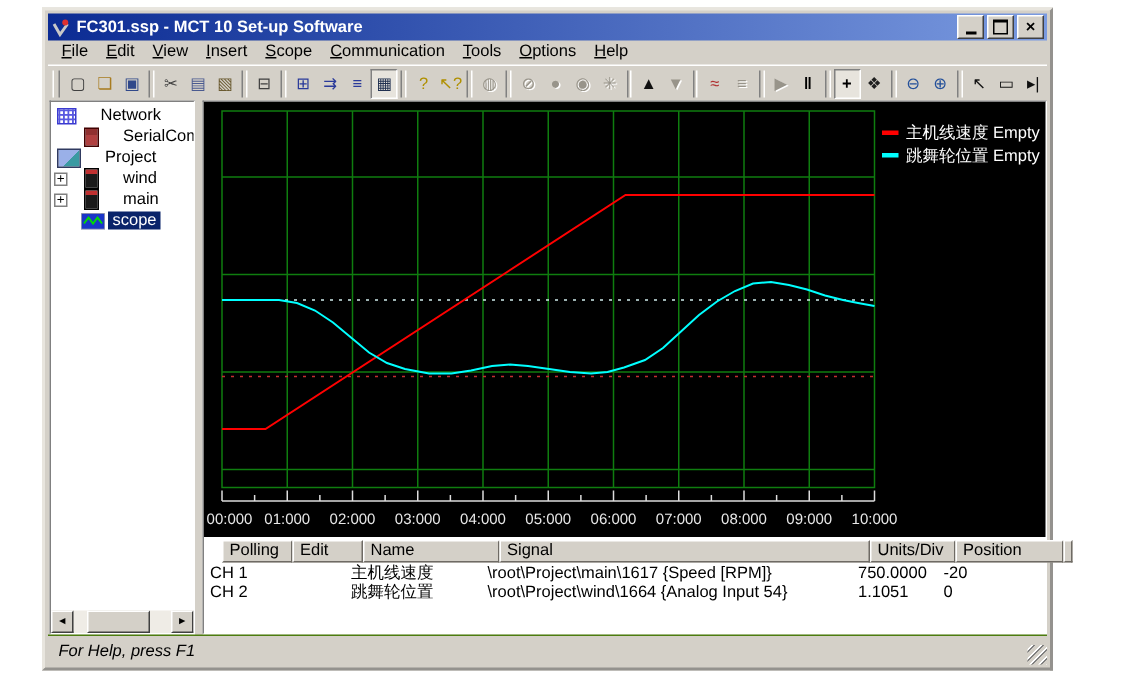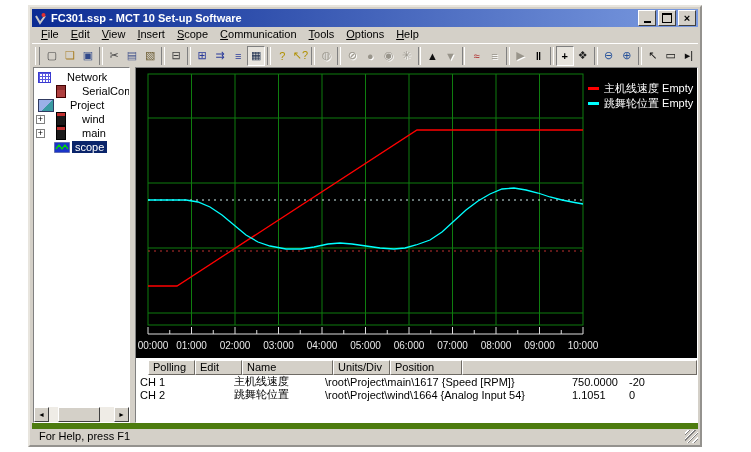--- a/index.html
+++ b/index.html
@@ -84,22 +84,22 @@
   .col-polling{width:47px;flex:none;}
   .col-color{width:47px;flex:none;}
   .col-name{width:91px;flex:none;}
   .col-signal{width:247px;flex:none;}
   .col-units{width:57px;flex:none;}
   .col-pos{width:72px;flex:none;}
   .col-fill{flex:1;}
   .swatch{width:42px;height:9px;margin-top:1px;}
   
   .statusbar{position:absolute;left:2px;right:2px;bottom:2px;height:20px;
-             border-top:6px solid #4d7c0f;display:flex;align-items:center;
-             font-size:11px;padding-left:7px;box-sizing:border-box;color:#000;}
+             border-top:1px solid #4d7c0f;display:flex;align-items:center;
+             font-size:11px;padding-left:7px;box-sizing:border-box;color:#000;font-style:italic;}
   .grip{margin-left:auto;width:13px;height:13px;align-self:flex-end;
         background:repeating-linear-gradient(135deg,transparent 0 2px,#fff 2px 3px,#808080 3px 4px);}
 </style>
 </head>
 <body>
 
 <div class="window">
 
   <div class="titlebar">
     <svg width="13" height="13">
@@ -286,20 +286,21 @@
             <span>跳舞轮位置 Empty</span>
           </div>
         </div>
       </div>
 
       <div class="table-area">
         <div class="thead">
           <span class="th col-polling">Polling</span>
           <span class="th col-color">Edit</span>
           <span class="th col-name">Name</span>
+          <span class="th col-signal">Signal</span>
           <span class="th col-units">Units/Div</span>
           <span class="th col-pos">Position</span>
           <span class="th col-fill"></span>
         </div>
         <div class="trow">
           <span class="td col-polling">CH 1</span>
           <span class="td col-color"><span class="swatch" style="background-color: rgb(255, 0, 0);"></span></span>
           <span class="td col-name">主机线速度</span>
           <span class="td col-signal">\root\Project\main\1617 {Speed [RPM]}</span>
           <span class="td col-units">750.0000</span>

